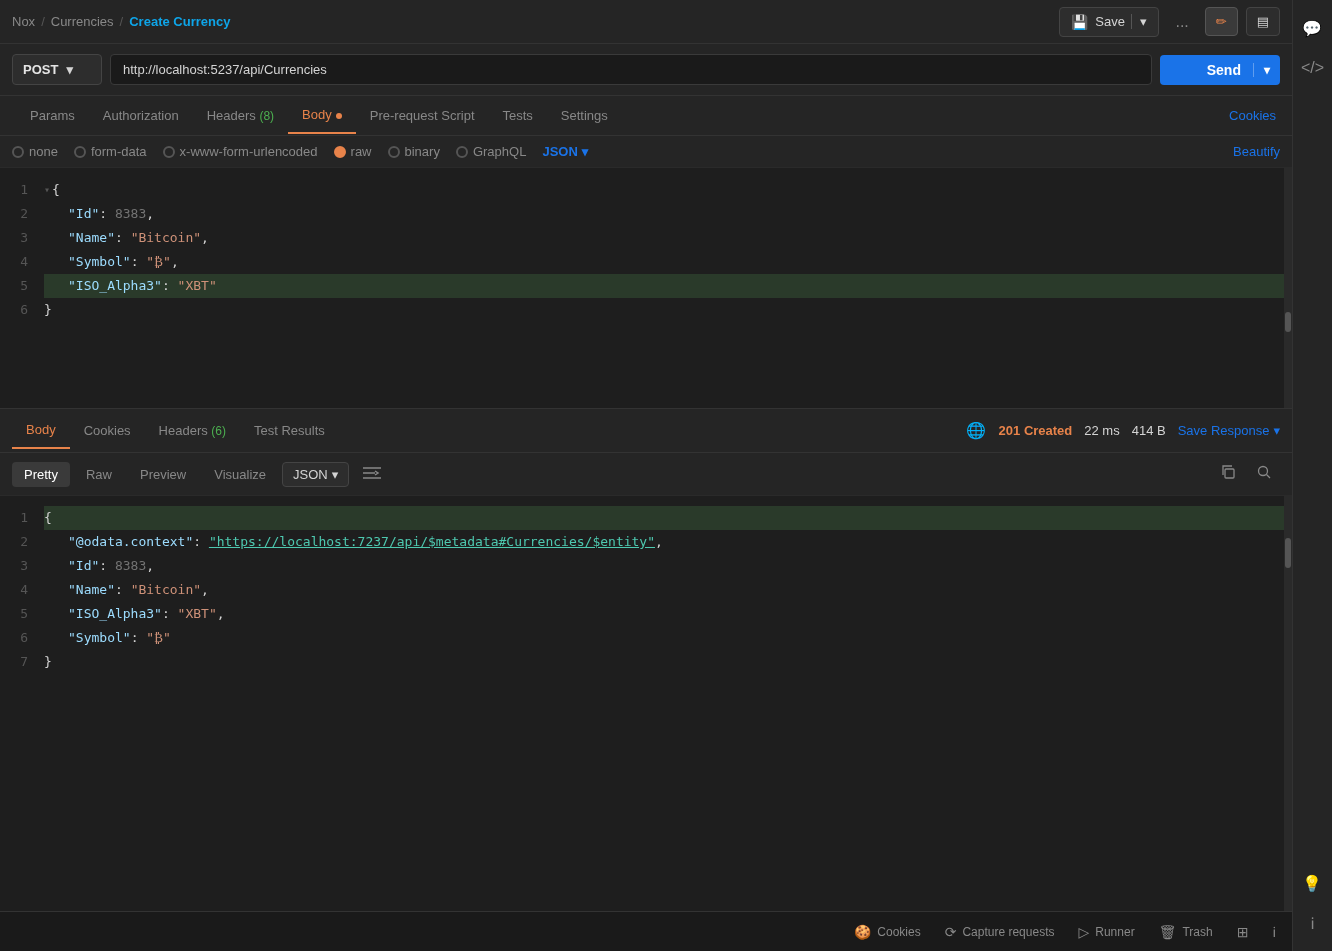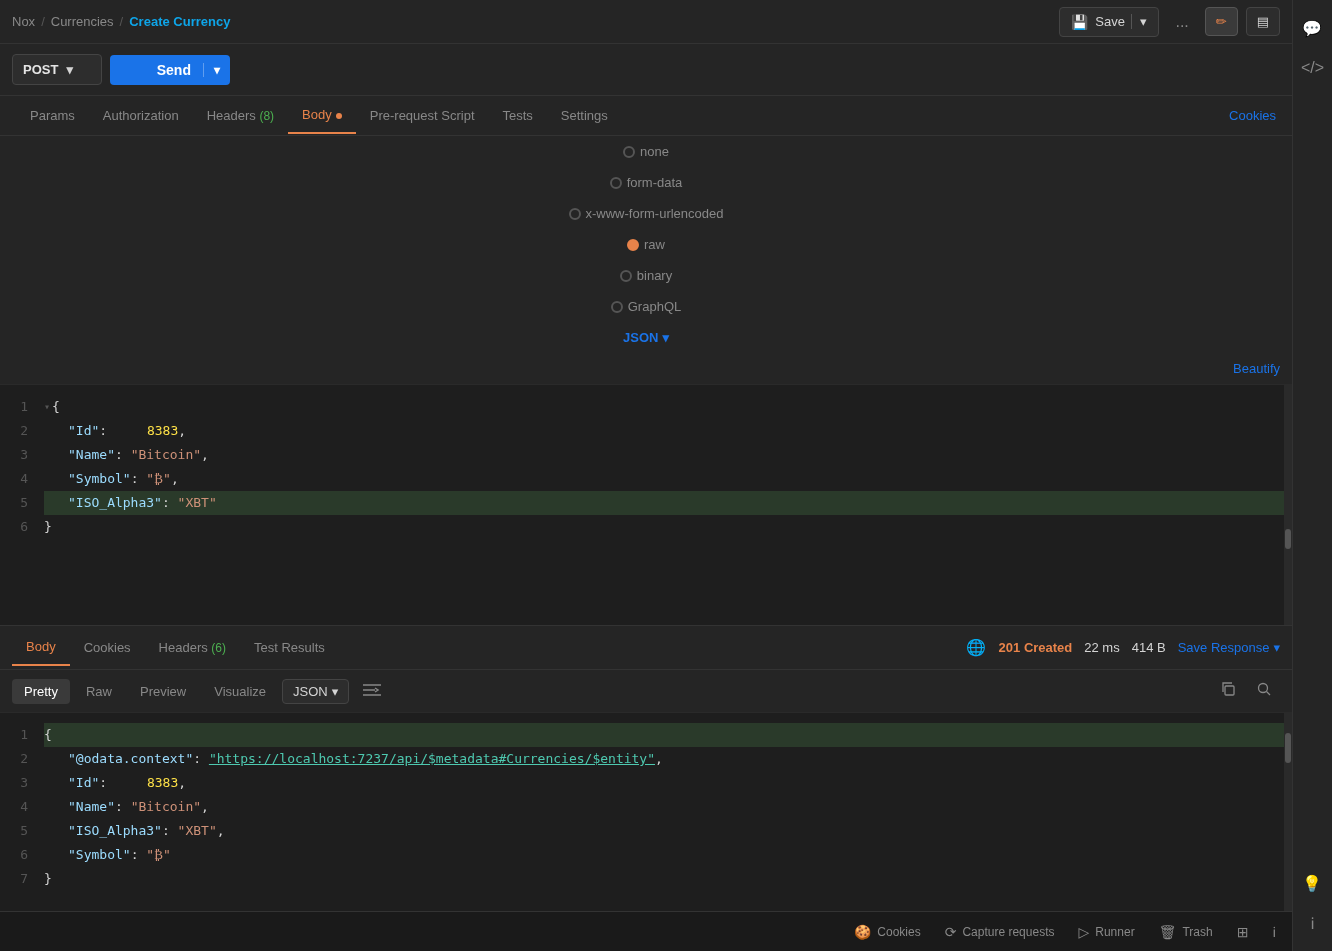--- a/index.html
+++ b/index.html
@@ -184,21 +184,20 @@
 
     
     .body-type-bar {
       background: #252525;
       display: flex;
       align-items: center;
       padding: 8px 12px;
       gap: 16px;
       border-bottom: 1px solid #2a2a2a;
       flex-shrink: 0;
-      flex-direction: column;
     }
     .radio-item {
       display: flex;
       align-items: center;
       gap: 5px;
       cursor: pointer;
       color: #888;
       font-size: 13px;
     }
     .radio-circle {
@@ -261,21 +260,21 @@
     }
     .code-line {
       display: flex;
       align-items: center;
       line-height: 24px;
       white-space: pre;
     }
     .code-line.highlighted { background: #2a3a2a; }
     .key { color: #9cdcfe; }
     .str-val { color: #ce9178; }
-    .num-val { color: #fde047; margin-left: 32px; }
+    .num-val { color: #737373; }
     .punc { color: #d4d4d4; }
     .indent { display: inline-block; width: 24px; }
     .collapse-icon { color: #555; font-size: 10px; margin-right: 2px; }
     .scrollbar-track {
       position: absolute;
       right: 0;
       top: 0;
       width: 8px;
       height: 100%;
       background: #2a2a2a;
@@ -538,20 +537,21 @@
         <span>▤</span>
       </button>
     </div>
   </div>
 
   <div class="request-bar">
     <div class="method-select">
       <span style="color:#e5e5e5;font-weight:700;">POST</span>
       <span>▾</span>
     </div>
+    <input class="url-input" type="text" value="http://localhost:5237/api/Currencies" style="">
     <button class="btn-send">
       <span class="btn-send-label">Send</span>
       <span class="btn-send-arrow">▾</span>
     </button>
   </div>
 
   <div class="tabs-bar">
     <div class="tab-item">Params</div>
     <div class="tab-item">Authorization</div>
     <div class="tab-item">

